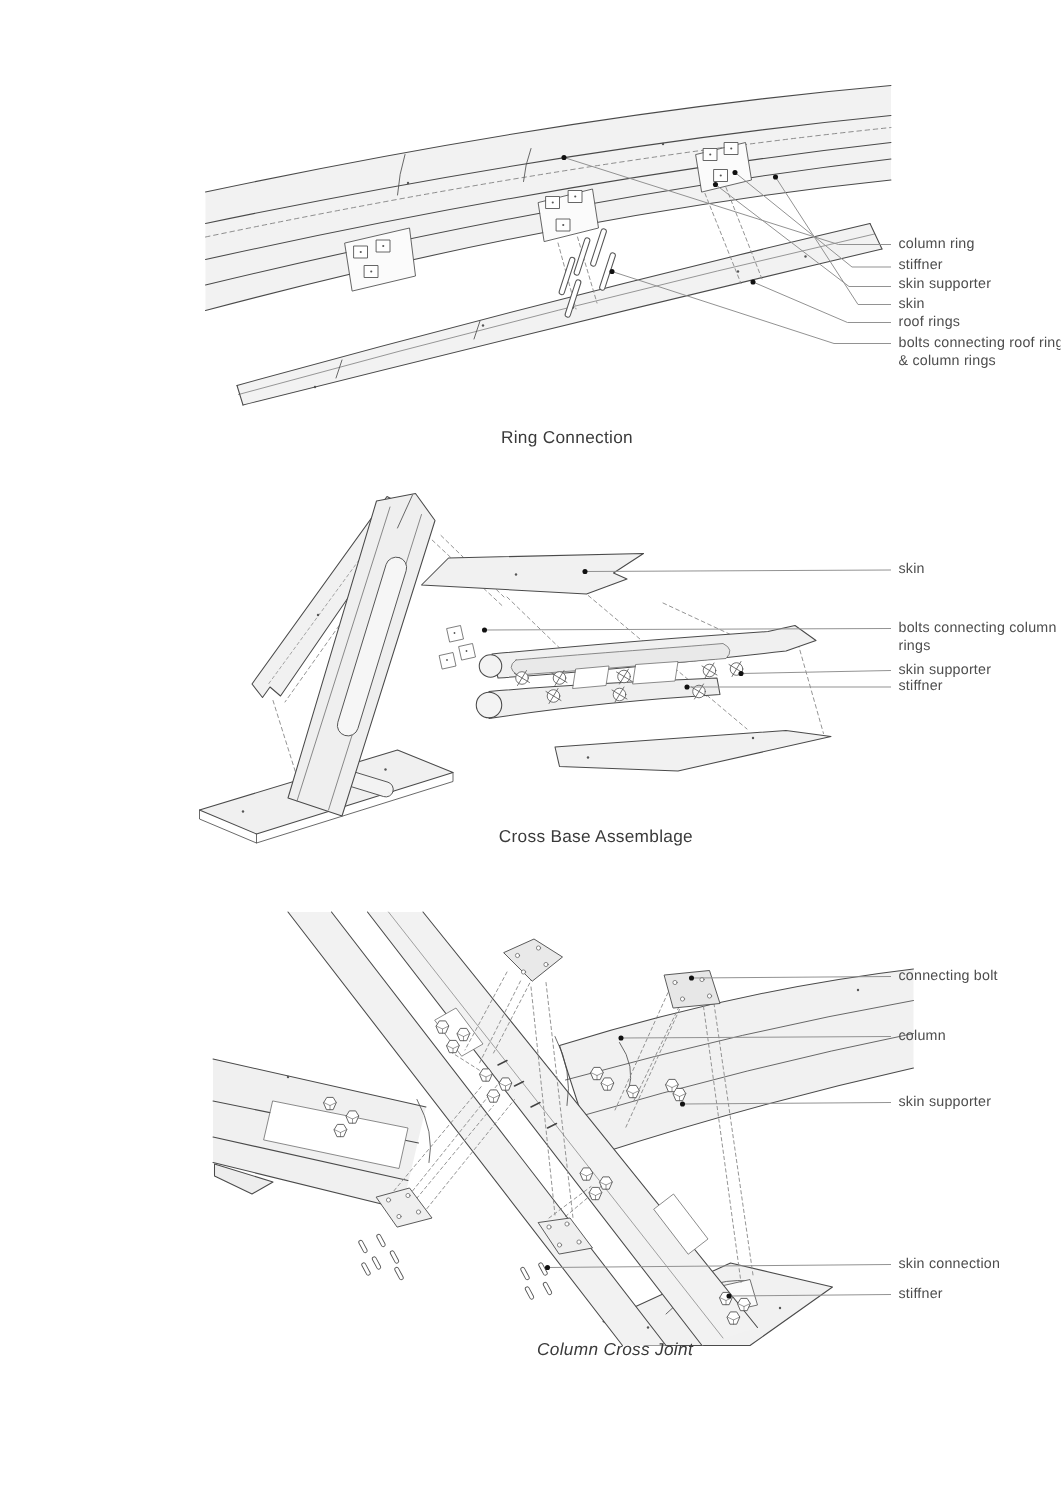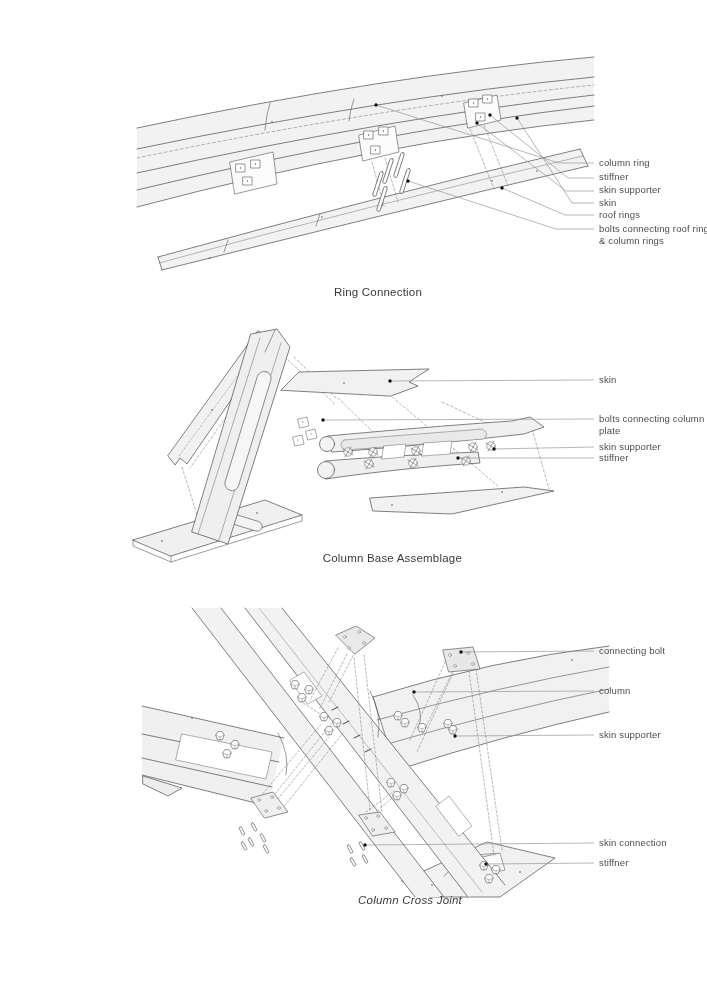--- a/index.html
+++ b/index.html
@@ -401,24 +401,24 @@
 <div class="lbl" style="top:171px">stiffner</div>
 <div class="lbl" style="top:184px">skin supporter</div>
 <div class="lbl" style="top:197px">skin</div>
 <div class="lbl" style="top:209px">roof rings</div>
 <div class="lbl" style="top:223px">bolts connecting roof rings
 &amp; column rings</div>
 <div class="title t1">Ring Connection</div>
 
 <div class="lbl" style="top:374px">skin</div>
 <div class="lbl" style="top:413px">bolts connecting column
-plate</div>
+rings</div>
 <div class="lbl" style="top:441px">skin supporter</div>
 <div class="lbl" style="top:452px">stiffner</div>
-<div class="title t2">Column Base Assemblage</div>
+<div class="title t2">Cross Base Assemblage</div>
 
 <div class="lbl" style="top:645px">connecting bolt</div>
 <div class="lbl" style="top:685px">column</div>
 <div class="lbl" style="top:729px">skin supporter</div>
 <div class="lbl" style="top:837px">skin connection</div>
 <div class="lbl" style="top:857px">stiffner</div>
 <div class="title t3">Column Cross Joint</div>
 
 </div>
 

